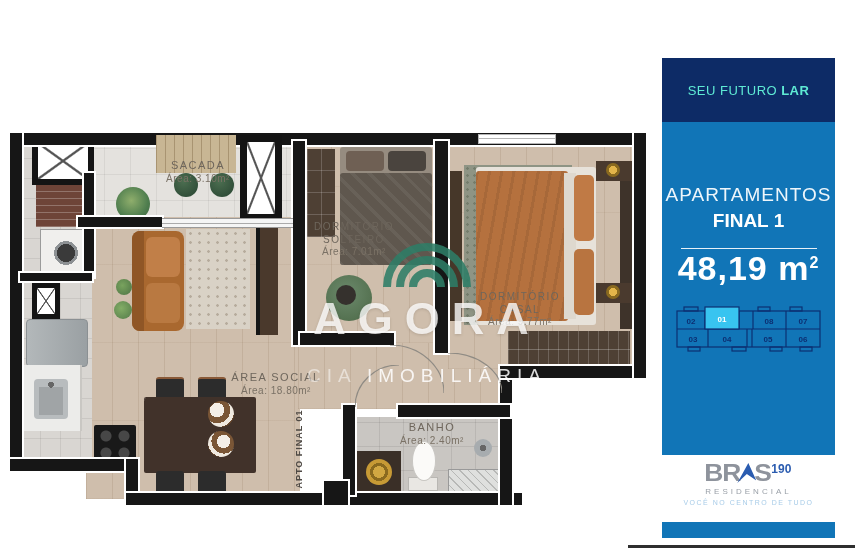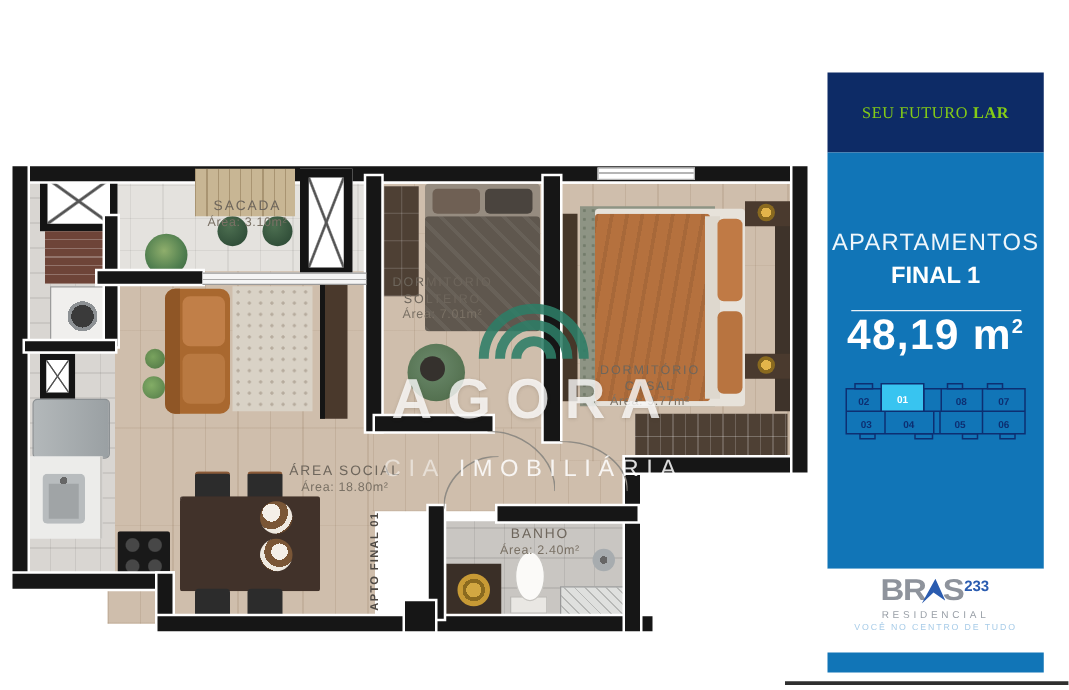--- a/index.html
+++ b/index.html
@@ -39,21 +39,21 @@
       flex-direction:column;align-items:center;pointer-events:none;}
   #wm .brand{font-size:45px;font-weight:bold;color:rgba(255,255,255,.78);letter-spacing:12px;
              margin-top:2px;text-shadow:0 1px 3px rgba(60,50,40,.18);}
   #wm .co{margin-top:20px;font-size:19px;letter-spacing:6px;}
   #wm .co .a{color:rgba(255,255,255,.5);}
   #wm .co .b{color:rgba(255,255,255,.85);}
 
   
   #panel{position:absolute;left:662px;top:58px;width:173px;}
   #panel .hd{height:64px;background:#0d2b66;display:flex;align-items:center;justify-content:center;
-             color:#84cc16;font-size:13px;letter-spacing:.5px;gap:4px;font-family:Liberation Serif, serif;}
+             color:#5eead4;font-size:13px;letter-spacing:.5px;gap:4px;}
   #panel .bd{height:333px;background:#1175b7;color:#fff;display:flex;flex-direction:column;align-items:center;}
   .t1{margin-top:62px;font-size:19px;letter-spacing:1px;color:#eef6fb;}
   .t2{margin-top:4px;font-size:19px;font-weight:bold;}
   .divl{margin-top:16px;width:136px;border-top:1px solid rgba(255,255,255,.9);}
   .areaBig{font-size:34px;font-weight:bold;letter-spacing:1px;}
   .areaBig sup{font-size:16px;}
   #plate{margin-top:16px;}
   #panel .logoArea{height:57px;display:flex;flex-direction:column;align-items:center;justify-content:center;background:#fff;}
   .logoRow{display:flex;align-items:center;line-height:1;}
   .lgGray{font-size:24px;font-weight:bold;color:#8e939c;letter-spacing:-1px;transform:scaleX(1.1);}
@@ -284,21 +284,21 @@
           <text x="94" y="38">05</text>
           <text x="129" y="38">06</text>
         </g>
       </svg>
     </div>
     <div class="logoArea">
       <div class="logoRow">
         <span class="lgGray">BR</span>
         <span class="lgArrow"></span>
         <span class="lgGray">S</span>
-        <span class="lgNum">233</span>
+        <span class="lgNum">190</span>
       </div>
       <div class="lgLine2">RESIDENCIAL</div>
       <div class="lgTag">VOCÊ NO CENTRO DE TUDO</div>
     </div>
     <div class="ftbar"></div>
   </div>
 
   <div class="edgeline"></div>
 </div>
 

